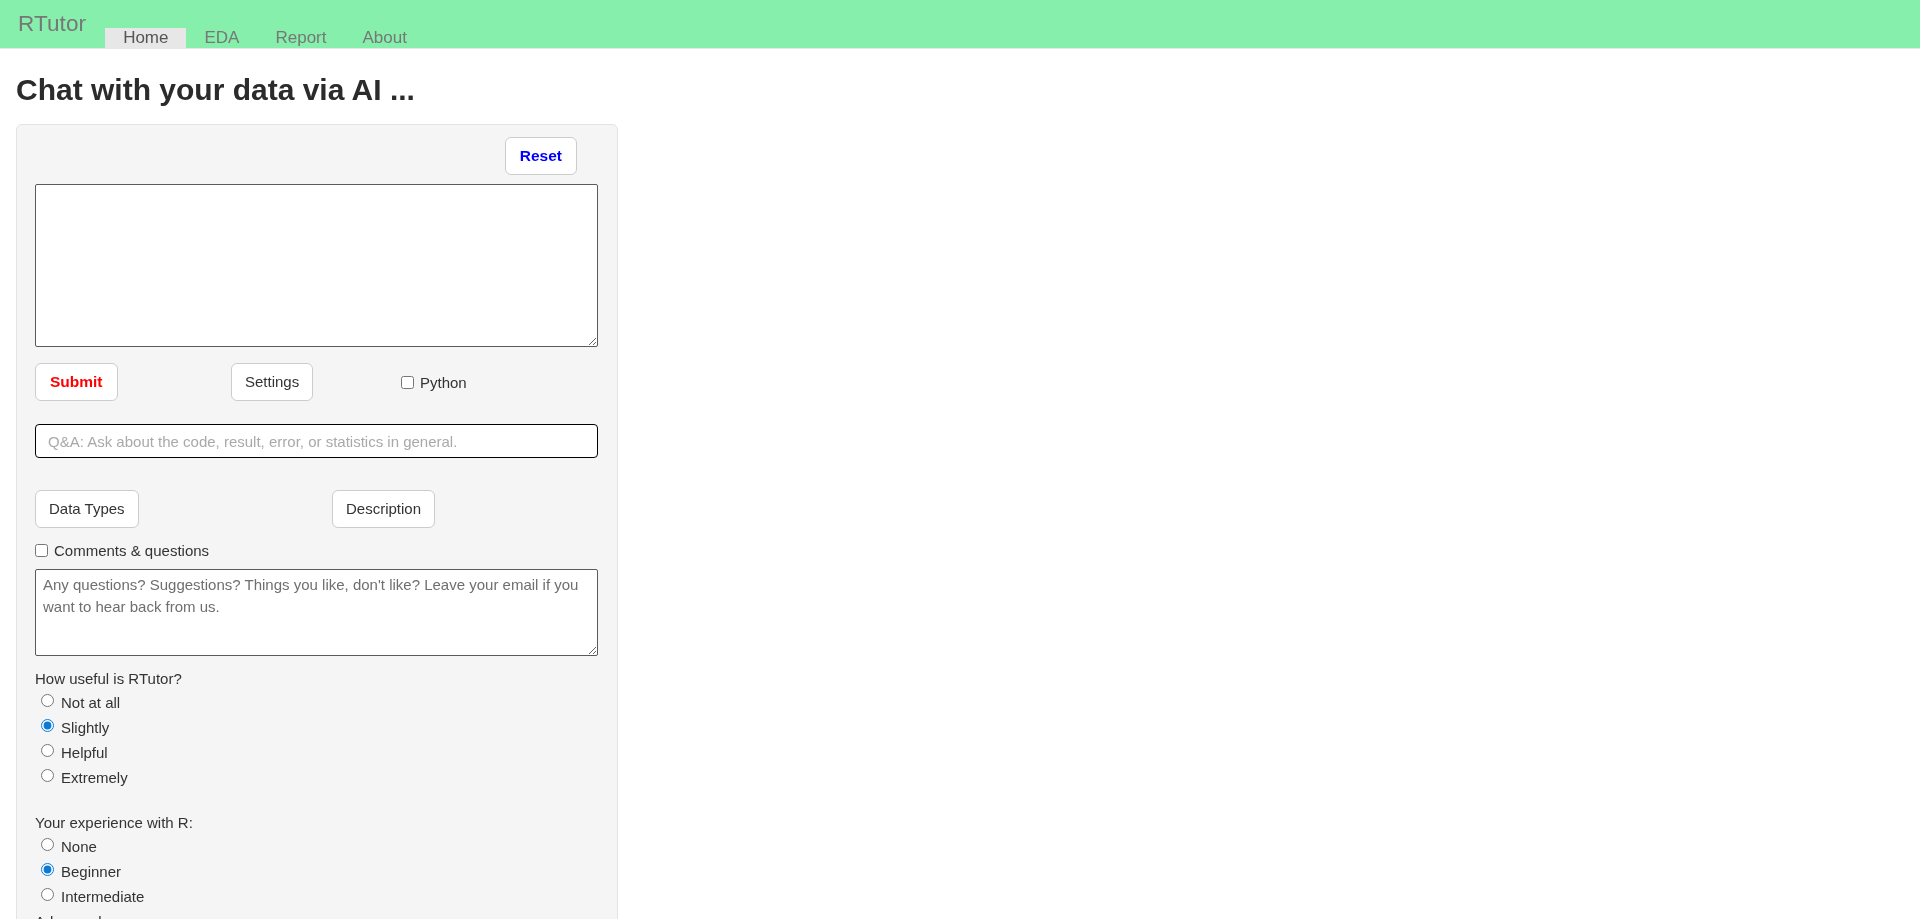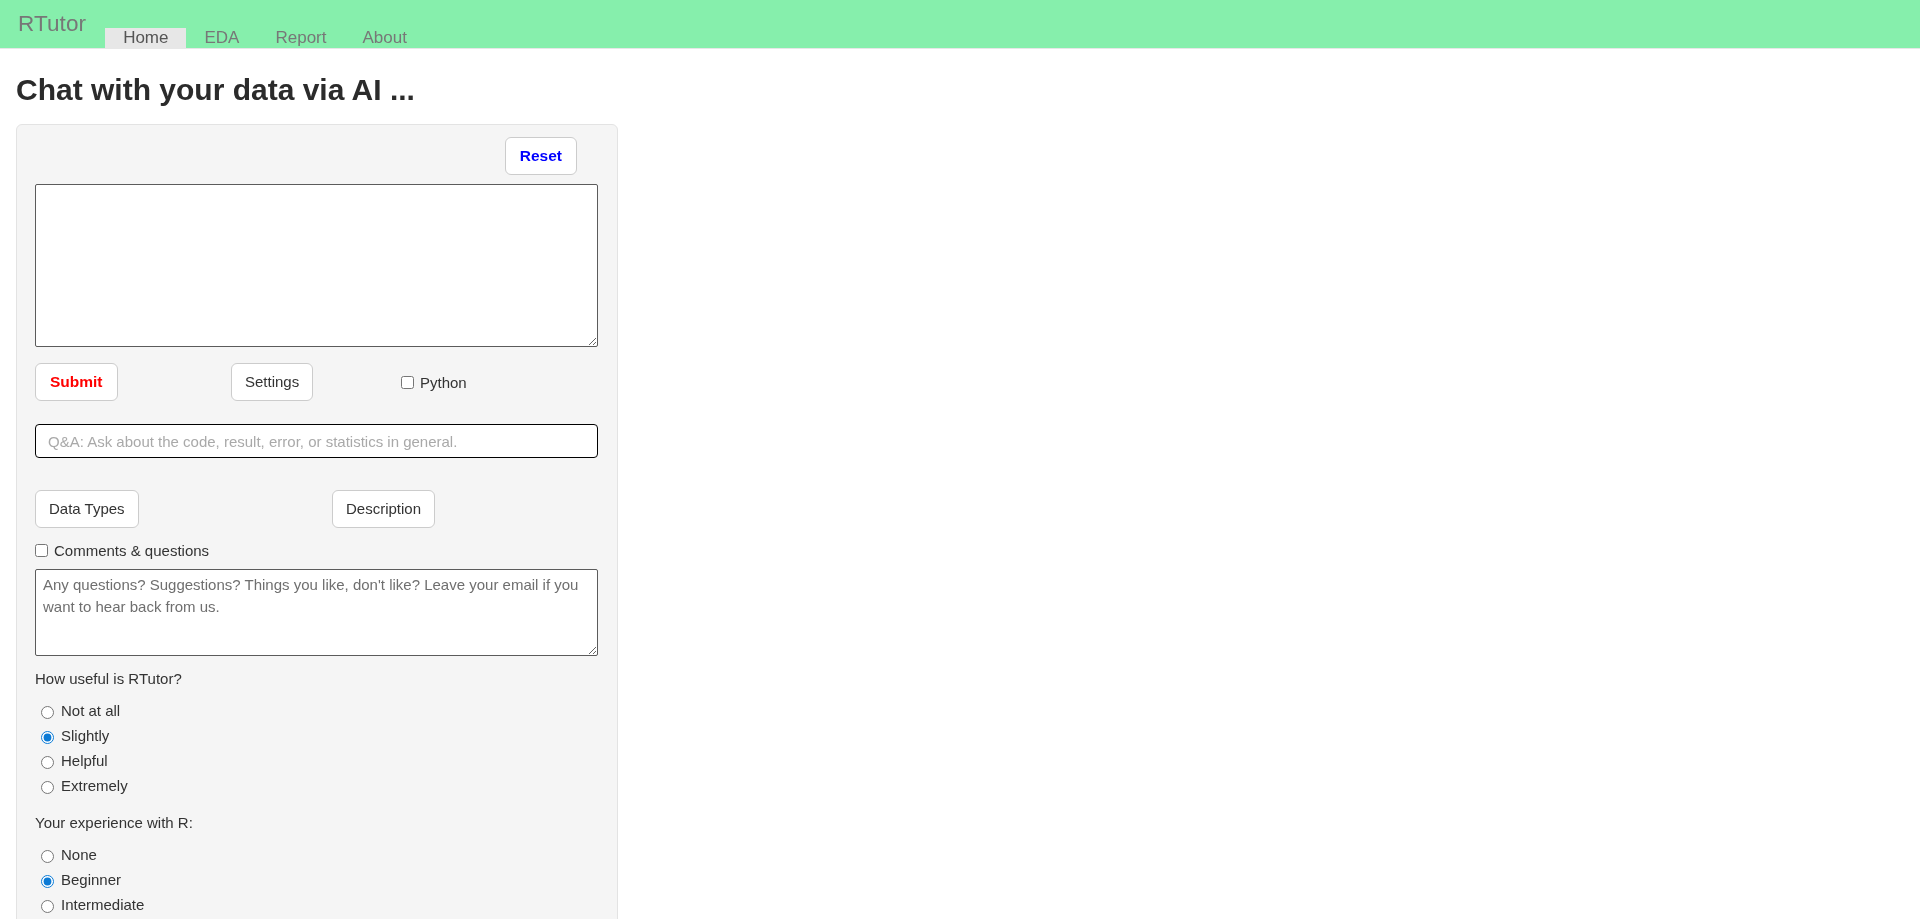--- a/index.html
+++ b/index.html
@@ -213,21 +213,21 @@
   .radio-group { margin-top: 14px; }
   .radio-group + .radio-group { margin-top: 20px; }
   .radio-legend {
     font-size: 15px;
     font-weight: normal;
     color: #333333;
     margin-bottom: 7px;
   }
   .radio-item {
     display: flex;
-    align-items: flex-end;
+    align-items: flex-start;
     height: 25px;
     font-size: 15px;
     color: #333333;
     cursor: pointer;
     user-select: none;
   }
   .radio-item input[type="radio"] {
     width: 13px;
     height: 13px;
     margin: 0 7px 0 6px;

